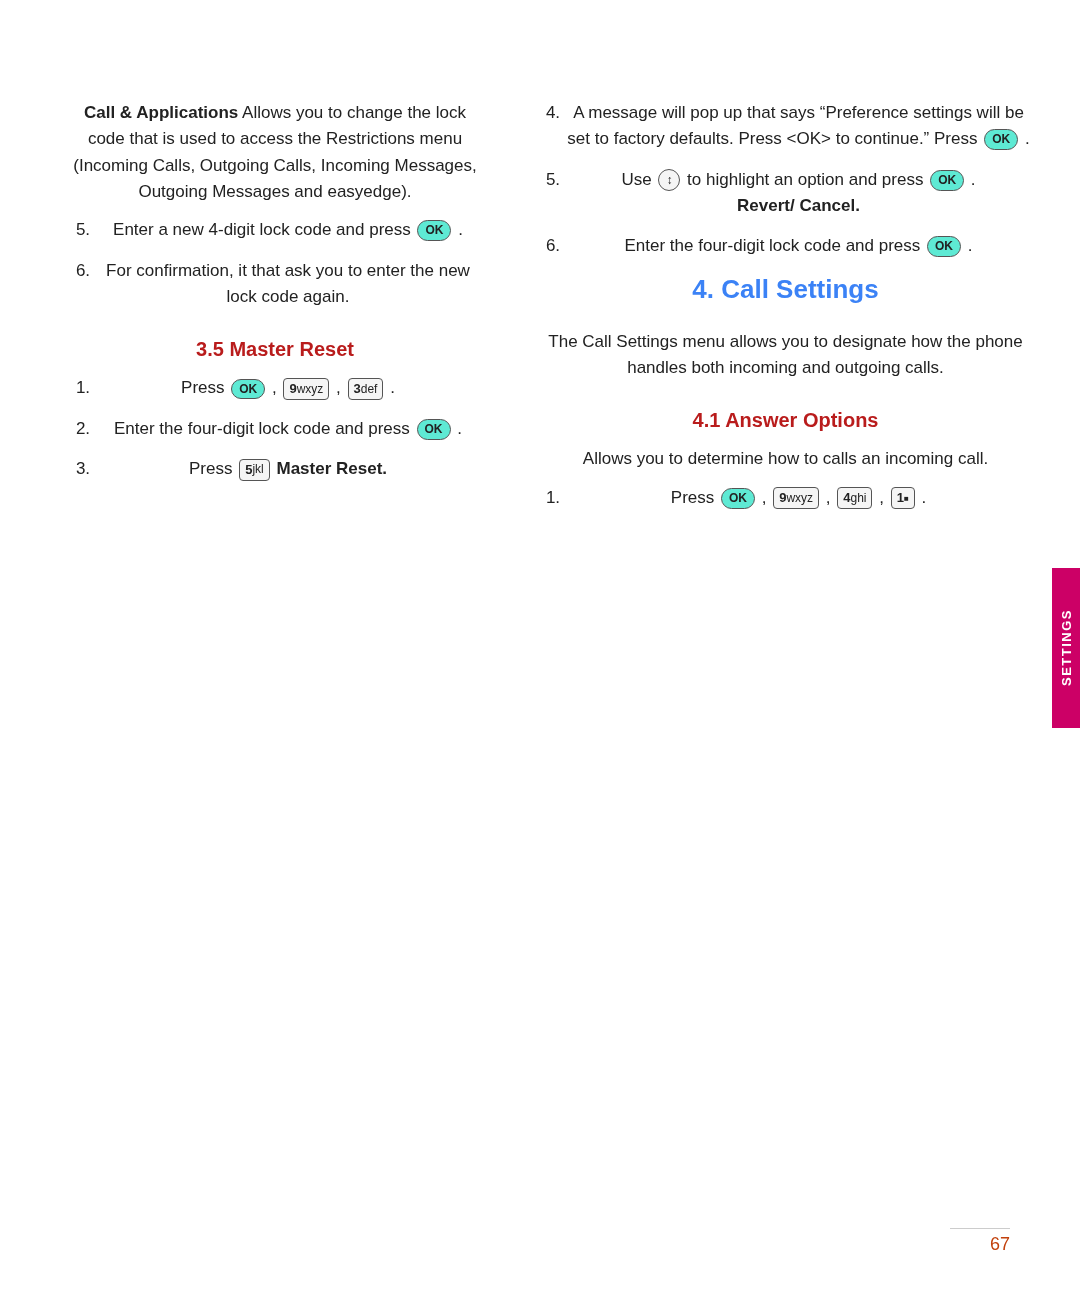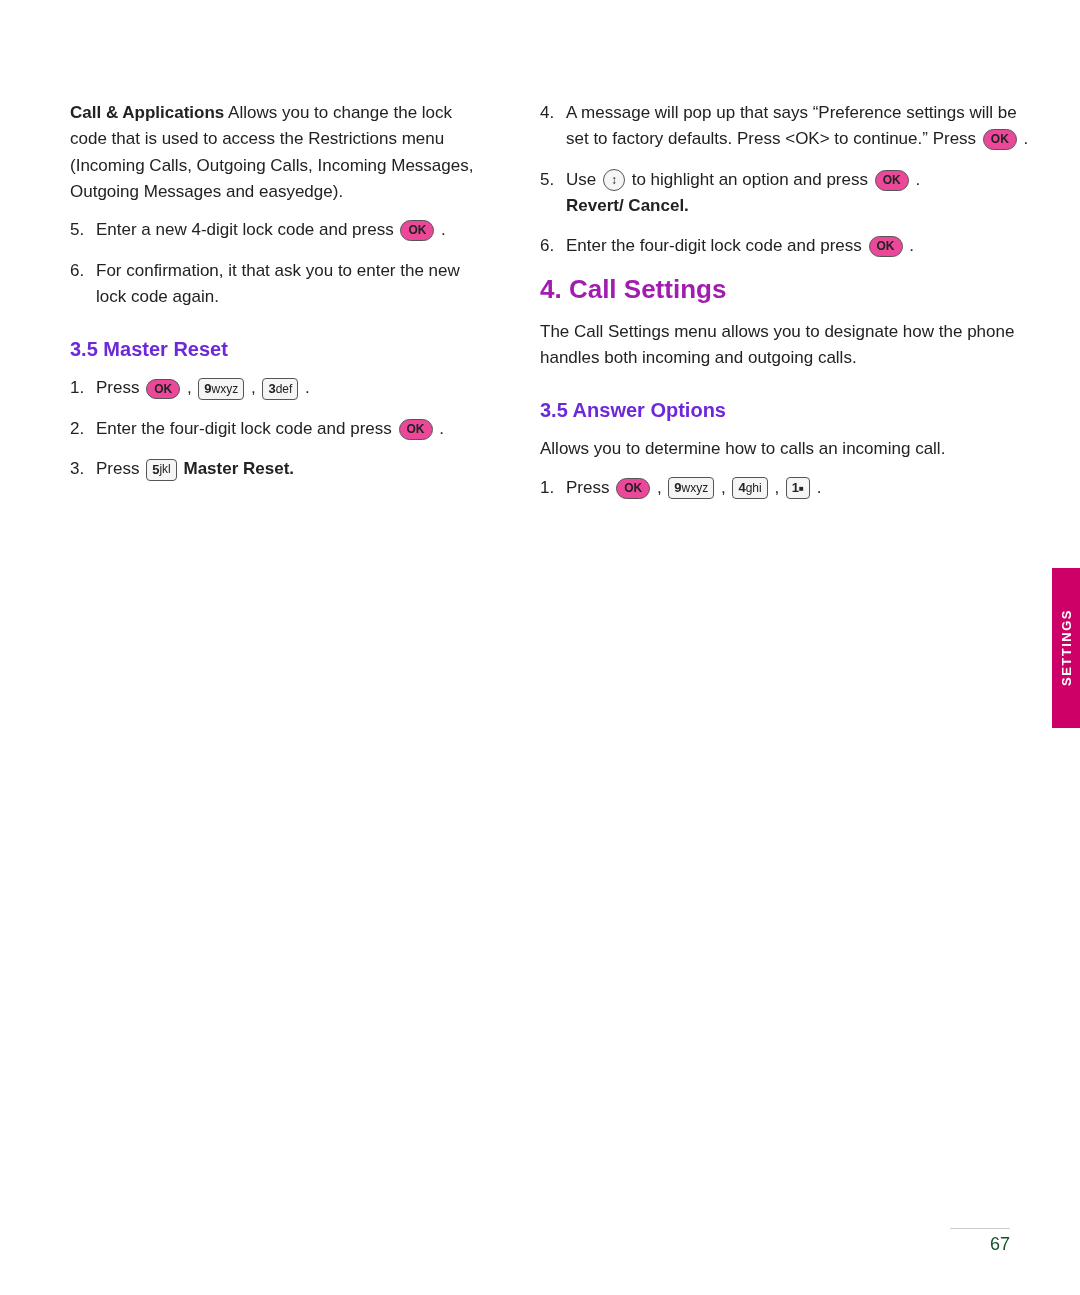--- a/index.html
+++ b/index.html
@@ -47,20 +47,21 @@
       transform: rotate(180deg);
       letter-spacing: 1.5px;
       text-transform: uppercase;
     }
 
     .content-area {
       display: flex;
       flex: 1;
       padding: 40px 49px 40px 70px;
       gap: 0;
+      text-align: center;
     }
 
     .left-column {
       flex: 0 0 460px;
       padding-right: 50px;
     }
 
     .right-column {
       flex: 1;
       padding-left: 10px;
@@ -71,32 +72,32 @@
       line-height: 1.55;
       color: #222222;
       margin-bottom: 12px;
     }
 
     .bold-text {
       font-weight: bold;
     }
 
     .section-heading-pink {
-      color: #6d28d9;
+      color: #b91c1c;
       font-size: 20px;
       font-weight: bold;
       margin-top: 28px;
       margin-bottom: 14px;
     }
 
     .chapter-heading {
-      color: #a21caf;
+      color: #3b82f6;
       font-size: 26px;
       font-weight: bold;
-      margin-bottom: 14px;
+      margin-bottom: 24px;
       margin-top: 10px;
     }
 
     .numbered-item {
       display: flex;
       align-items: flex-start;
       margin-bottom: 14px;
       font-size: 17px;
       line-height: 1.55;
       color: #222222;
@@ -131,38 +132,38 @@
     .key-badge-round {
       display: inline-flex;
       align-items: center;
       justify-content: center;
       border: 1.5px solid #555555;
       border-radius: 12px;
       padding: 1px 7px;
       font-size: 12px;
       font-weight: bold;
       color: #222222;
-      background: #ec4899;
+      background: #5eead4;
       margin: 0 2px;
       vertical-align: middle;
       line-height: 1.4;
     }
 
     .key-sub {
       font-size: 12px;
       vertical-align: sub;
       font-weight: normal;
     }
 
     .page-number {
       position: absolute;
       bottom: 40px;
       right: 70px;
       font-size: 18px;
-      color: #14532d;
+      color: #c2410c;
       font-weight: normal;
     }
 
     .divider-line {
       border: none;
       border-top: 1px solid #cccccc;
       margin-bottom: 8px;
       width: 60px;
     }
 
@@ -263,21 +264,21 @@
         <span class="num">6.</span>
         <span class="item-content">
           Enter the four-digit lock code and press <span class="key-badge-round">OK</span> .
         </span>
       </div>
 
       <div class="chapter-heading">4. Call Settings</div>
 
       <p class="body-text">The Call Settings menu allows you to designate how the phone handles both incoming and outgoing calls.</p>
 
-      <div class="section-heading-pink">3.5 Answer Options</div>
+      <div class="section-heading-pink">4.1 Answer Options</div>
 
       <p class="body-text">Allows you to determine how to calls an incoming call.</p>
 
       <div class="numbered-item">
         <span class="num">1.</span>
         <span class="item-content">
           Press <span class="key-badge-round">OK</span> ,
           <span class="key-badge">9<span class="key-sub">wxyz</span></span> ,
           <span class="key-badge">4<span class="key-sub">ghi</span></span> ,
           <span class="key-badge">1<span class="key-sub" style="font-size:8px;">■</span></span> .

